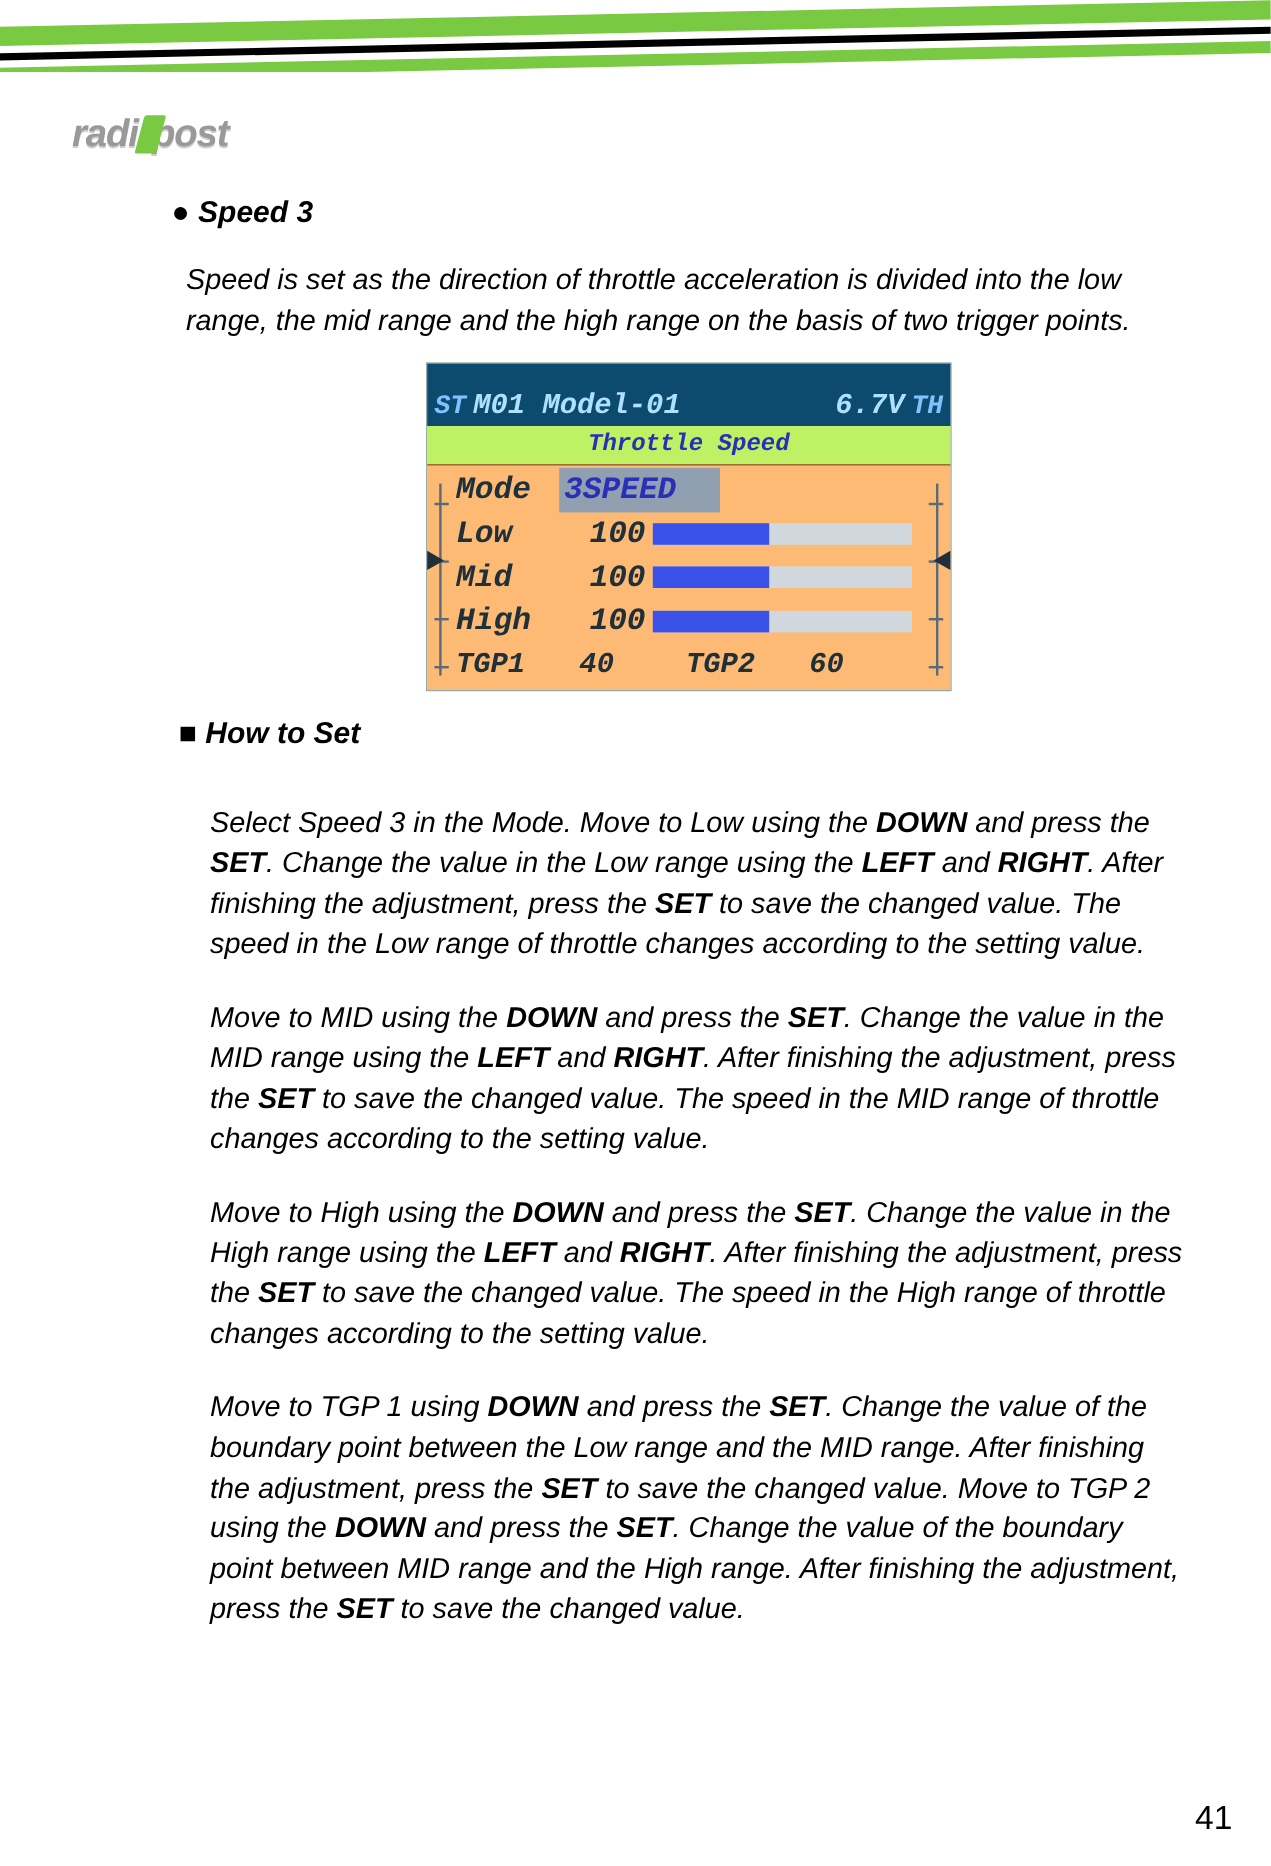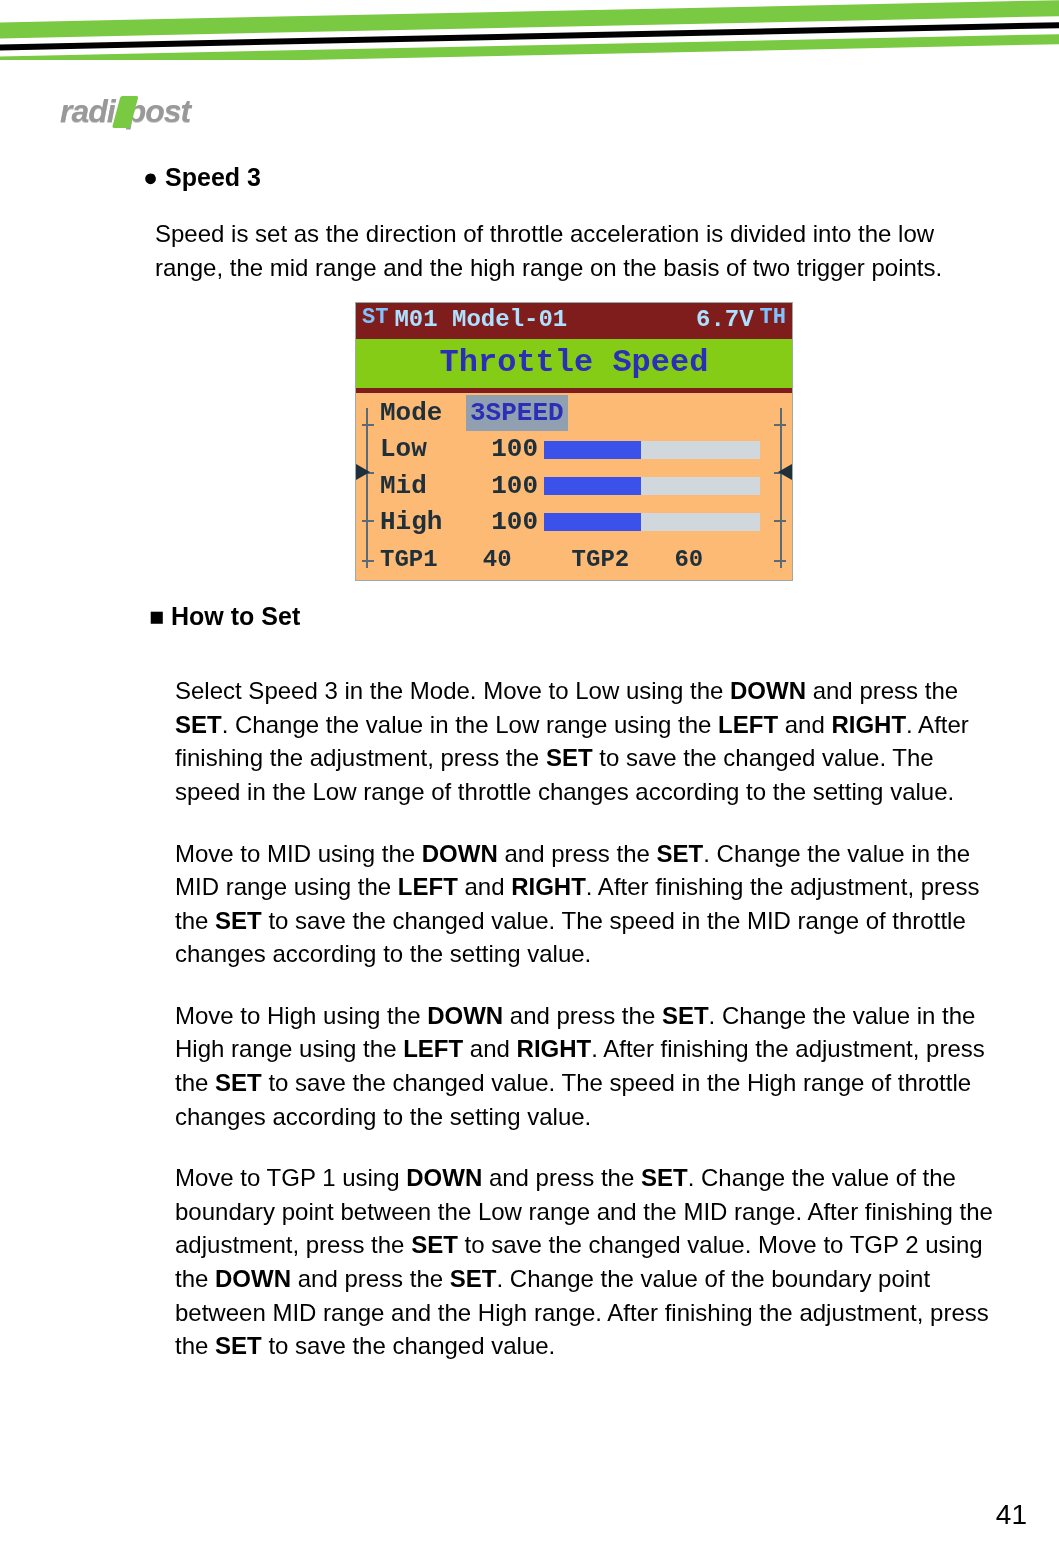--- a/index.html
+++ b/index.html
@@ -58,20 +58,21 @@
     margin: 0 -3px;
     vertical-align: -6px;
     border-radius: 2px;
   }
 
   
   .content {
     padding: 30px 66px 0 155px;
     font-size: 24px;
     line-height: 1.4;
+    font-style: italic;
   }
   .bullet-heading {
     font-weight: 700;
     font-size: 25px;
     margin-bottom: 22px;
     margin-left: -12px;
   }
   .bullet-heading::before {
     content: "● ";
   }
@@ -96,38 +97,38 @@
   .screen {
     width: 438px;
     margin: 0 auto 18px auto;
     border: 1px solid #9aa;
     background: #d8e0e4;
     font-family: "Courier New", monospace;
     font-weight: 700;
     position: relative;
   }
   .screen-top {
-    background: #7f1d1d;
+    background: #0c4a6e;
     color: #fff;
     display: flex;
-    align-items: flex-start;
-    height: 36px;
+    align-items: flex-end;
+    height: 52px;
     font-size: 24px;
     padding: 0 6px;
   }
   .screen-top .st-l, .screen-top .st-r { color: #7fc2ff; font-size:22px; }
   .screen-top .st-mid { flex:1; text-align:left; padding-left:6px; color:#aee1ff; }
   .screen-top .st-v { color:#aee1ff; padding-right:6px; }
   .screen-title {
     text-align: center;
     color: #2b2fb8;
-    background: #84cc16;
-    font-size: 32px;
+    background: #bef264;
+    font-size: 20px;
     padding: 2px 0;
-    border-bottom: 5px solid #7f1d1d;
+    border-bottom: 1px solid #7f1d1d;
   }
   .screen-body {
     display: grid;
     grid-template-columns: 22px 88px 78px 1fr 22px;
     align-items: center;
     row-gap: 0;
     font-size: 26px;
     padding: 2px 0 0 0;
     position: relative;
     background: #fdba74;
@@ -158,21 +159,21 @@
   }
   .arrow-l { left:0; top:56px; border-left:14px solid #20303a; }
   .arrow-r { right:0; top:56px; border-right:14px solid #20303a; }
 
   .sb-row { display:contents; }
   .sb-label { grid-column:2; padding-left:2px; color:#20303a; }
   .sb-val   { grid-column:3; text-align:right; padding-right:6px; color:#20303a; }
   .sb-bar   { grid-column:4; height:18px; margin:4px 10px 4px 0; background:#d0d8de; position:relative; }
   .sb-bar .fill { position:absolute; left:0; top:0; bottom:0; background:#3a52ea; }
 
-  .mode-row .sb-val { background:#90a0b0; color:#2b2fb8; padding:0 4px; text-align:left; grid-column:3 / span 2; width:102px; }
+  .mode-row .sb-val { background:#90a0b0; color:#2b2fb8; padding:0 4px; text-align:left; grid-column:3 / span 2; width:134px; }
 
   .tgp-row {
     grid-column: 2 / span 3;
     display:flex;
     font-size:24px;
     color:#20303a;
     padding: 2px 6px 4px 2px;
     gap: 24px;
     align-items:center;
   }

